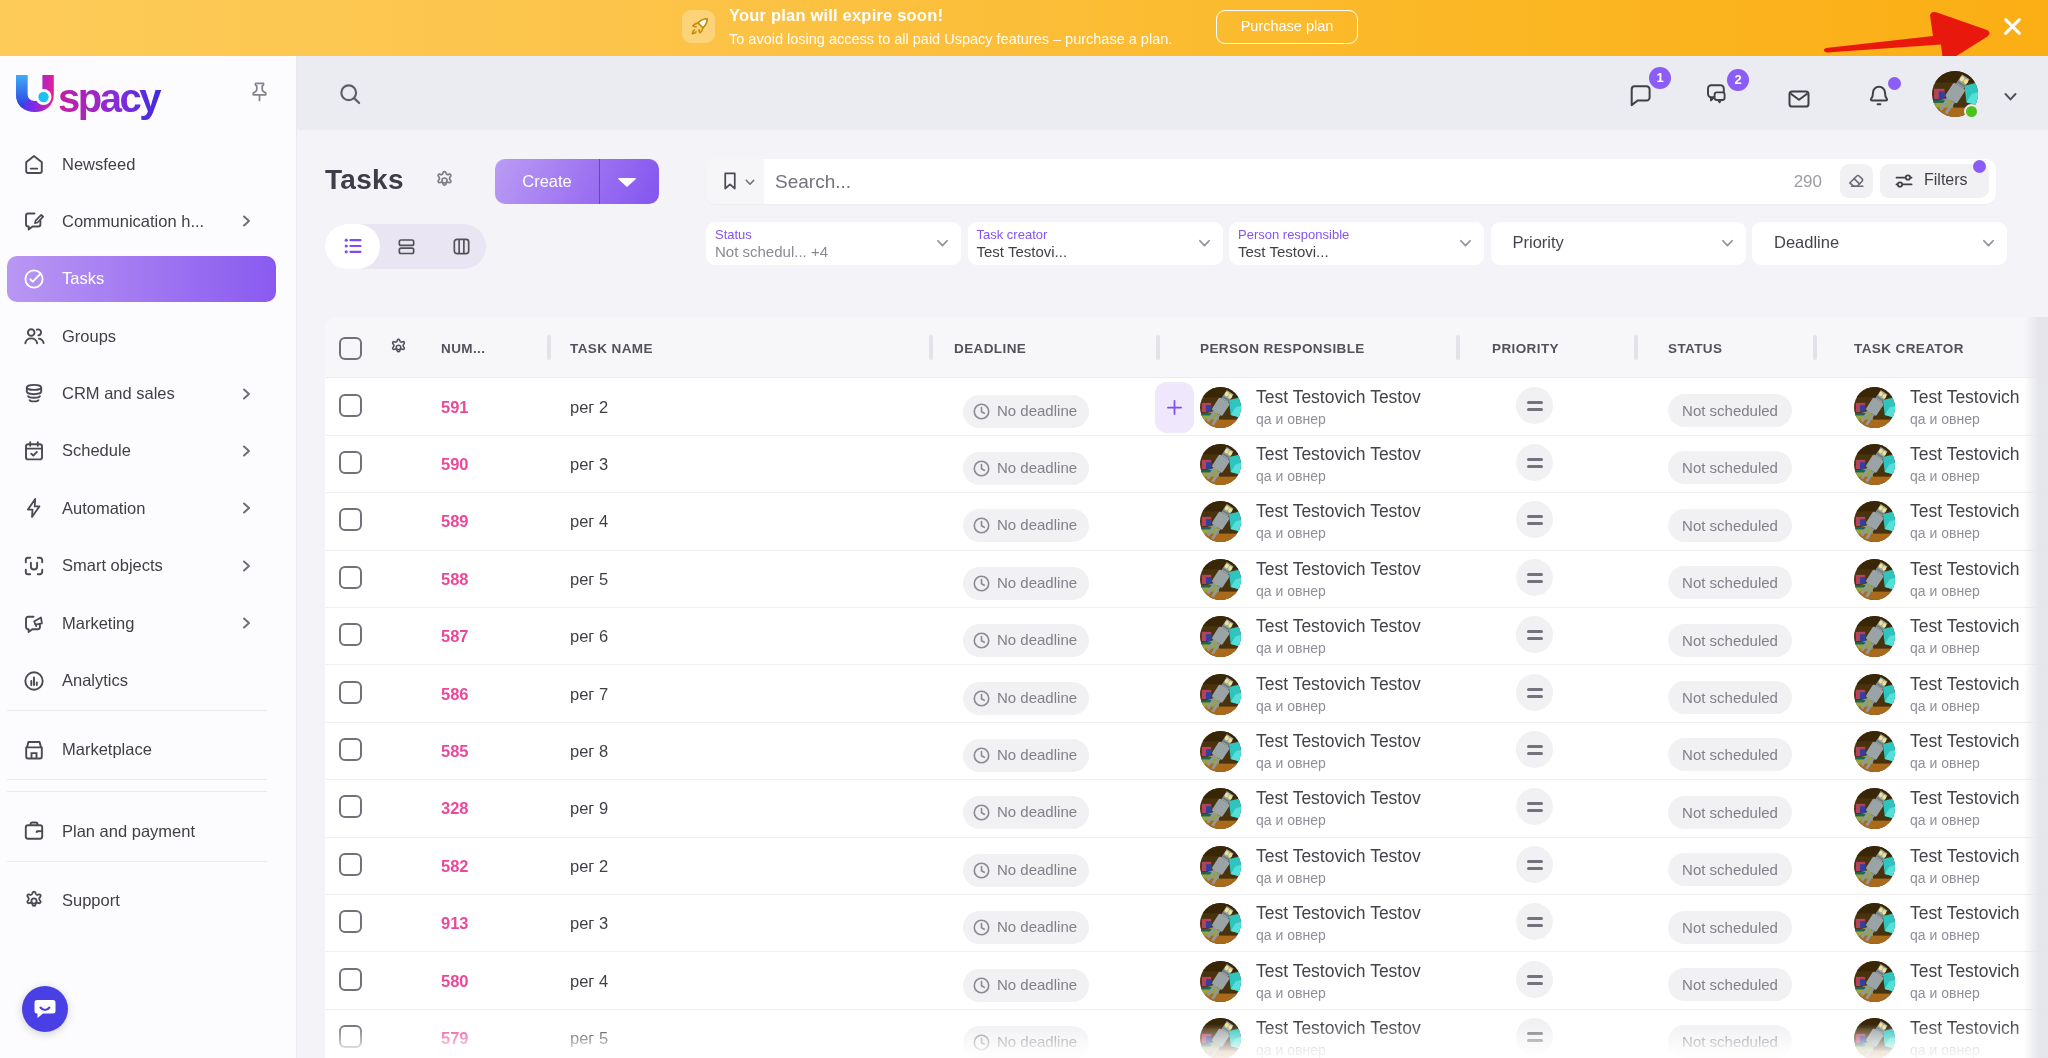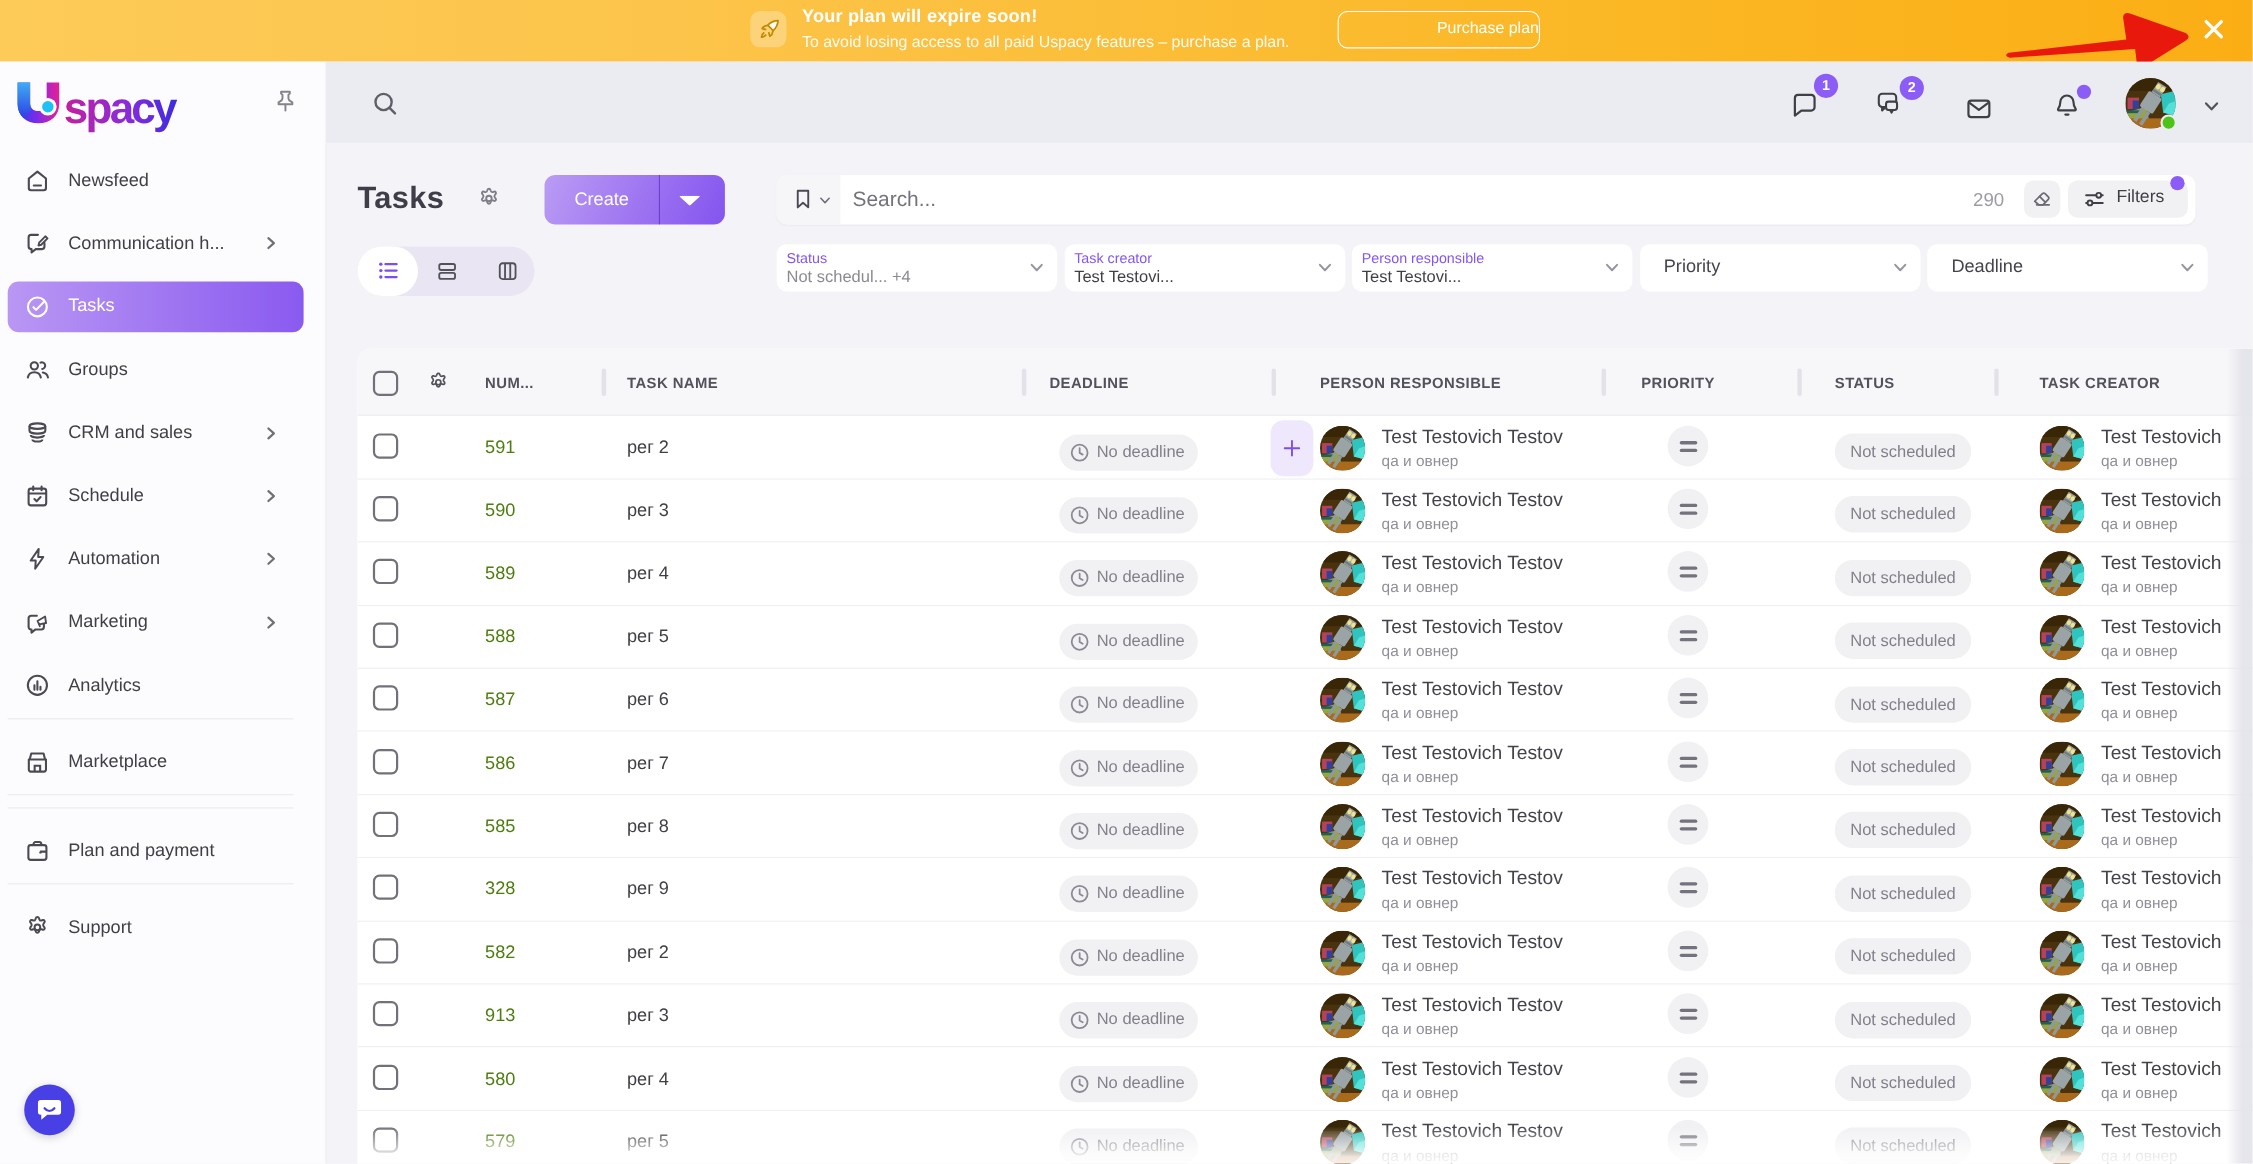--- a/index.html
+++ b/index.html
@@ -4,21 +4,21 @@
 *{margin:0;padding:0;box-sizing:border-box;font-family:"Liberation Sans",sans-serif;}
 html,body{width:2048px;height:1058px;overflow:hidden;}
 body{position:relative;background:#F4F4F8;}
 .abs{position:absolute;}
 svg{display:block;}
 
 .banner{position:absolute;left:0;top:0;width:2048px;height:56px;background:linear-gradient(90deg,#FDCB58 0%,#FCC44A 30%,#FBB826 70%,#FBAE14 100%);}
 .b-tile{position:absolute;left:682px;top:10px;width:33px;height:33px;border-radius:9px;background:rgba(255,255,255,.28);}
 .b-title{position:absolute;left:729px;top:6px;font-size:16.5px;font-weight:bold;color:#fff;letter-spacing:.2px;}
 .b-sub{position:absolute;left:729px;top:31px;font-size:14.5px;color:rgba(255,255,255,.94);}
-.b-btn{position:absolute;left:1216px;top:10px;width:184px;height:34px;border:1.5px solid #fff;border-radius:9px;color:#fff;font-size:14.5px;text-align:right;line-height:31px;}
+.b-btn{position:absolute;left:1216px;top:10px;width:142px;height:34px;border:1.5px solid #fff;border-radius:9px;color:#fff;font-size:14.5px;text-align:center;line-height:31px;}
 
 .sidebar{position:absolute;left:0;top:56px;width:297px;height:1002px;background:#FCFCFE;border-right:1px solid #E9E9EE;}
 .logo{position:absolute;left:14px;top:17px;width:230px;height:50px;}
 .pin{position:absolute;left:247px;top:24px;width:25px;height:25px;color:#84848D;}
 .menu{position:absolute;left:0;top:85px;width:297px;}
 .mi{position:relative;height:46px;margin:0 21px 11.4px 7px;display:flex;align-items:center;color:#3F3F46;}
 .mi .ic{width:24px;height:24px;margin-left:15px;color:#4A4A53;flex:none;}
 .mi .tx{margin-left:16px;font-size:16.5px;white-space:nowrap;}
 .mi .ch{position:absolute;right:22px;width:14px;height:14px;color:#6F6F78;}
 .mi.active{background:linear-gradient(90deg,#B997F3,#8A5AF0);border-radius:10px;color:#fff;}
@@ -55,21 +55,21 @@
 .chip .ch{position:absolute;right:12px;top:16px;width:13px;height:11px;color:#9595A0;}
 .toggle{position:absolute;left:28px;top:94px;width:161px;height:45px;border-radius:23px;background:#E9E5F3;}
 .toggle .on{position:absolute;left:0;top:0;width:55px;height:45px;border-radius:23px;background:#fff;}
 
 .table{position:absolute;left:28px;top:187px;width:1723px;height:741px;background:#fff;border-radius:12px 0 0 0;overflow:hidden;}
 .thead{position:absolute;left:0;top:0;width:1723px;height:61px;background:#F7F7FA;border-bottom:1px solid #ECECF0;}
 .th{position:absolute;top:24px;font-size:13.5px;font-weight:bold;color:#52525C;letter-spacing:.4px;}
 .cdiv{position:absolute;top:18px;width:4px;height:25px;border-radius:2px;background:#E2E2E8;}
 .cb{position:absolute;left:14px;width:23px;height:23px;border:2px solid #71717A;border-radius:6px;}
 .row{position:absolute;left:0;width:1723px;height:57.4px;border-bottom:1px solid #EFEFF2;}
-.num{position:absolute;left:116px;top:19px;font-size:16.5px;color:#4d7c0f;}
+.num{position:absolute;left:116px;top:19px;font-size:16.5px;color:#ec4899;font-weight:bold;}
 .tname{position:absolute;left:245px;top:19px;font-size:16.5px;color:#3F3F46;}
 .pill{position:absolute;top:16px;height:33px;border-radius:17px;background:#F1F1F4;color:#80808A;font-size:15px;}
 .ndl{left:638px;width:126px;}
 .ndl .ct{position:absolute;left:9px;top:7px;width:19px;height:19px;color:#8A8A94;}
 .ndl .tx{position:absolute;left:34px;top:7px;}
 .nsch{left:1343px;width:124px;text-align:center;line-height:33px;}
 .prio{position:absolute;left:1191px;top:8px;width:37px;height:37px;border-radius:50%;background:#F1F1F4;}
 .prio i{position:absolute;left:10.5px;width:16px;height:3px;border-radius:2px;background:#73737D;}
 .person{position:absolute;}
 .person .av{position:absolute;left:0;top:0;width:41px;height:41px;border-radius:50%;overflow:hidden;}
@@ -330,20 +330,29 @@
         <span class="tx">Schedule</span>
         <svg class="ch">
           <use href="#i-chev"></use>
         </svg>
       </div>
 <div class="mi">
         <svg class="ic">
           <use href="#i-bolt"></use>
         </svg>
         <span class="tx">Automation</span>
+        <svg class="ch">
+          <use href="#i-chev"></use>
+        </svg>
+      </div>
+<div class="mi">
+        <svg class="ic">
+          <use href="#i-smart"></use>
+        </svg>
+        <span class="tx">Smart objects</span>
         <svg class="ch">
           <use href="#i-chev"></use>
         </svg>
       </div>
 <div class="mi">
         <svg class="ic">
           <use href="#i-marketing"></use>
         </svg>
         <span class="tx">Marketing</span>
         <svg class="ch">

